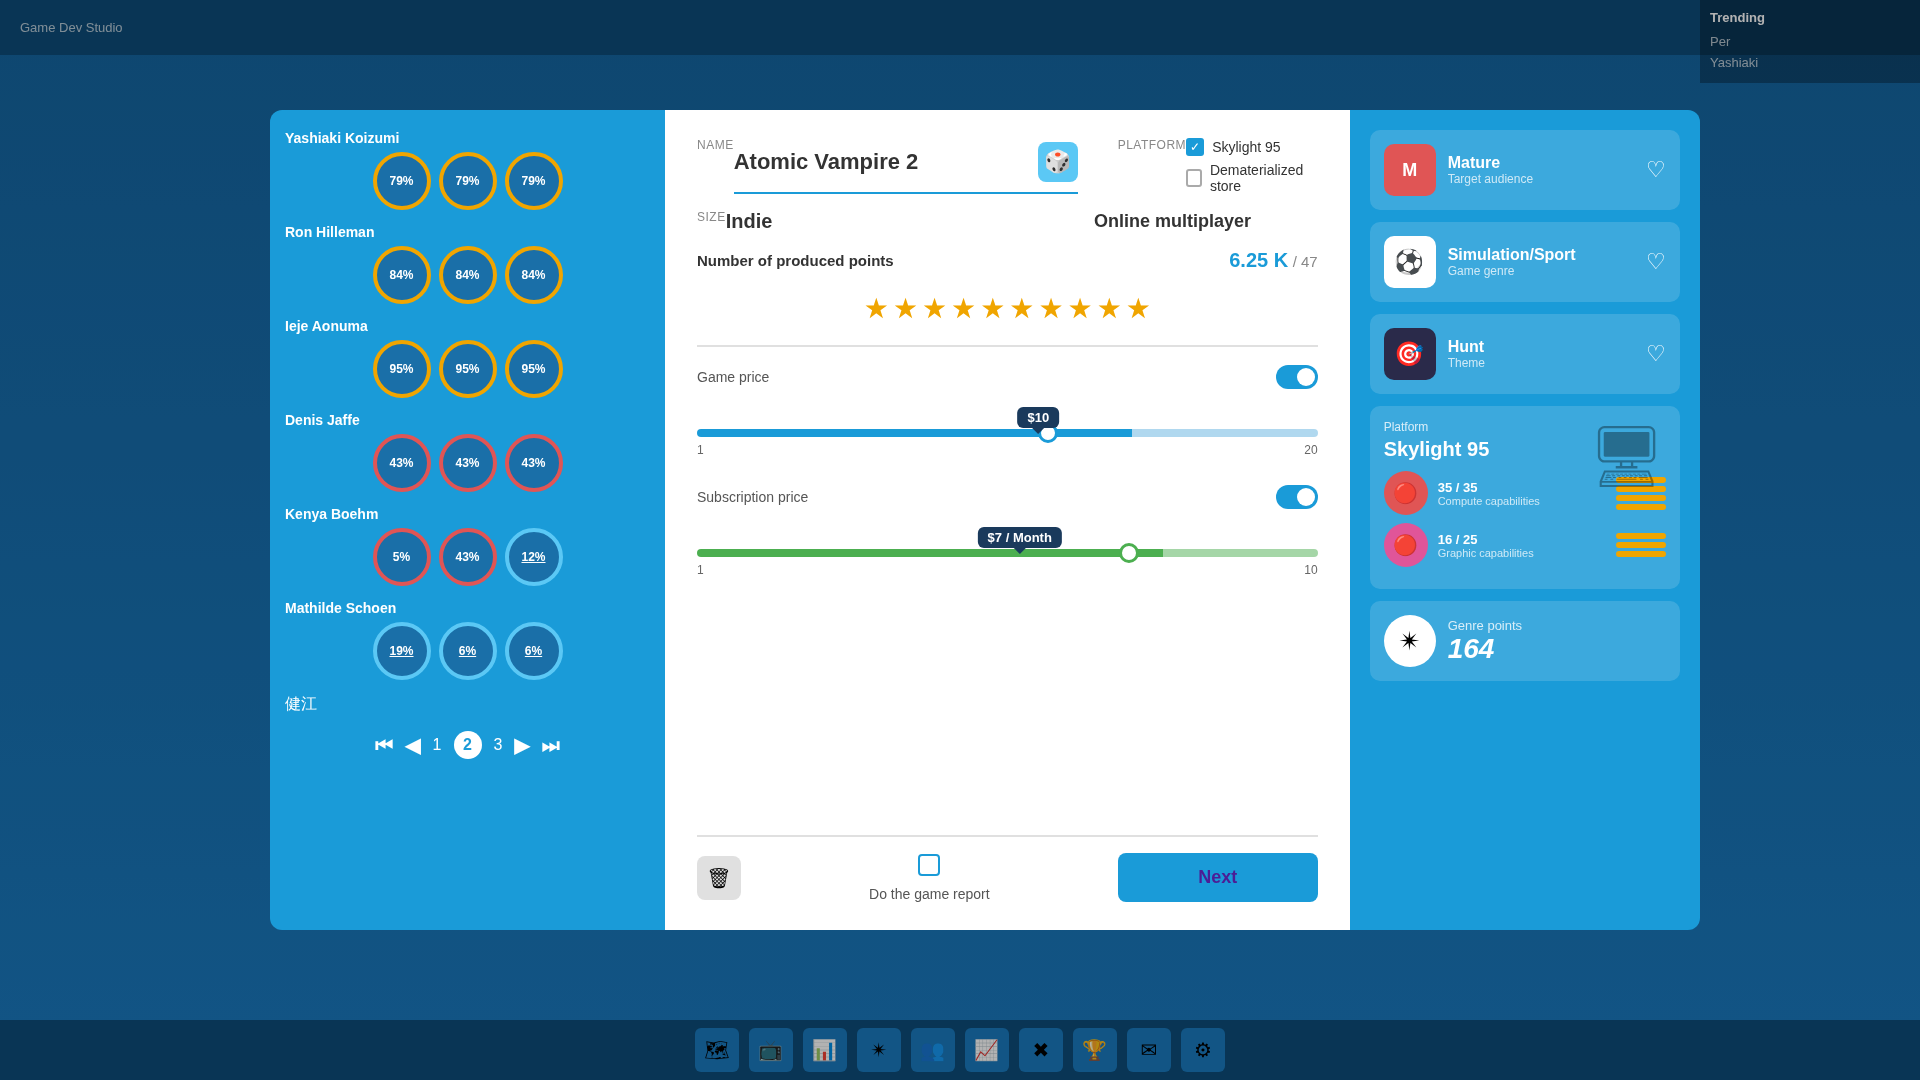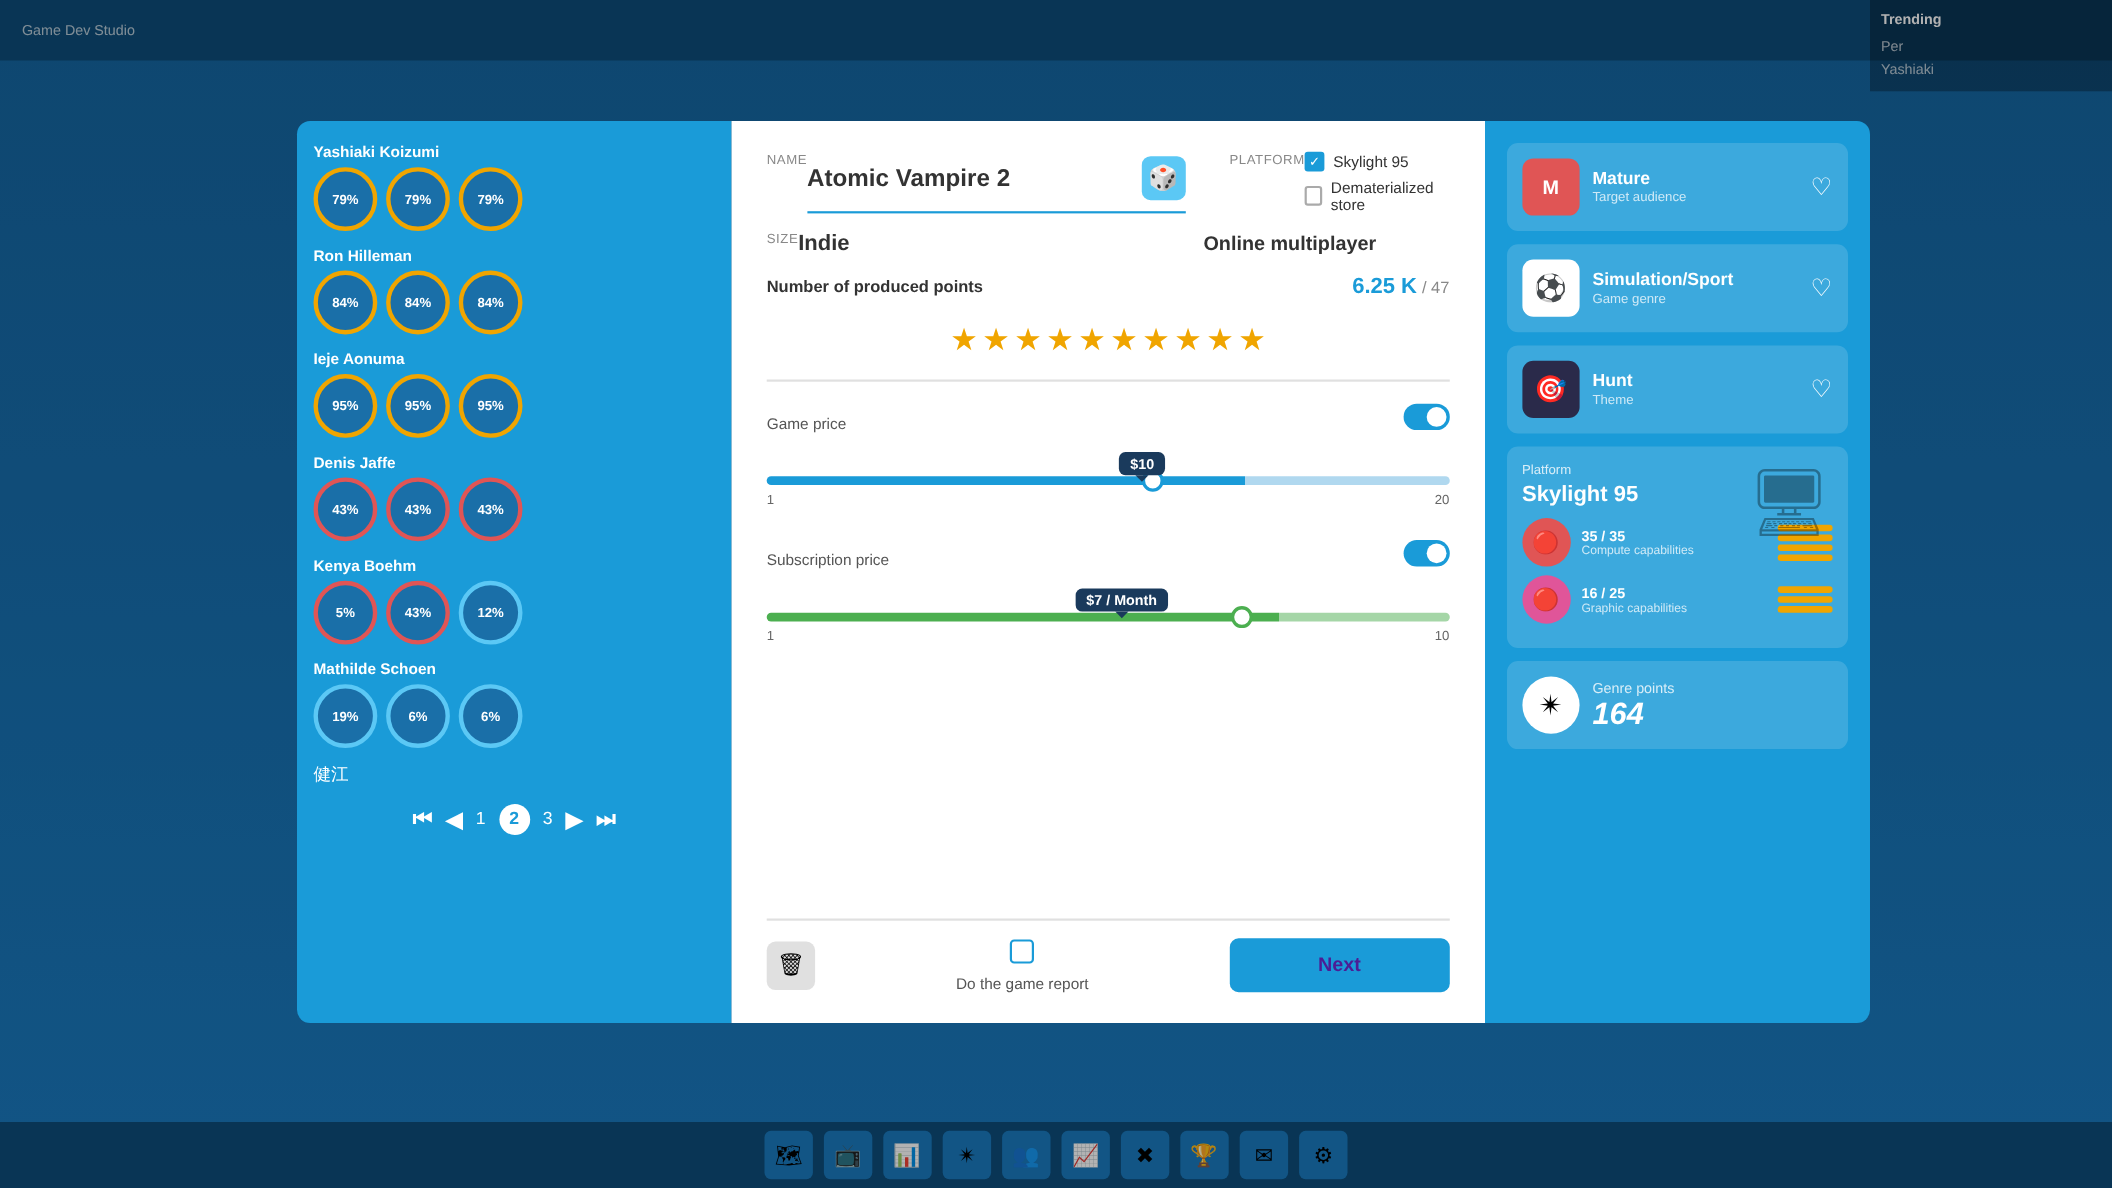--- a/index.html
+++ b/index.html
@@ -101,37 +101,38 @@
     .staff-name {
       color: #ffffff;
       font-weight: bold;
       font-size: 14px;
       margin-bottom: 6px;
     }
 
     .staff-circles {
       display: flex;
       gap: 8px;
+      justify-content: center;
     }
 
     .circle-stat {
       width: 58px; height: 58px;
       border-radius: 50%;
       border: 4px solid #f0a500;
       background: #1a6fa8;
       display: flex; align-items: center; justify-content: center;
       color: white;
       font-size: 12px;
       font-weight: bold;
       position: relative;
     }
 
     .circle-stat.low { border-color: #e05555; }
     .circle-stat.high { border-color: #f0a500; }
-    .circle-stat.blue-ring { border-color: #5bc8f5; }
+    .circle-stat.blue-ring { border-color: #5bc8f5; text-decoration: underline; }
 
     .pagination {
       display: flex;
       align-items: center;
       justify-content: center;
       gap: 12px;
       margin-top: 16px;
     }
     .pagination-btn {
       color: white;
@@ -319,21 +320,20 @@
     .slider-header {
       display: flex;
       align-items: center;
       justify-content: space-between;
       margin-bottom: 6px;
     }
 
     .slider-title {
       font-size: 14px;
       color: #555;
-      margin-top: 12px;
     }
 
     .toggle-switch {
       width: 42px; height: 24px;
       background: #1a9bd8;
       border-radius: 12px;
       position: relative;
       cursor: pointer;
     }
 

